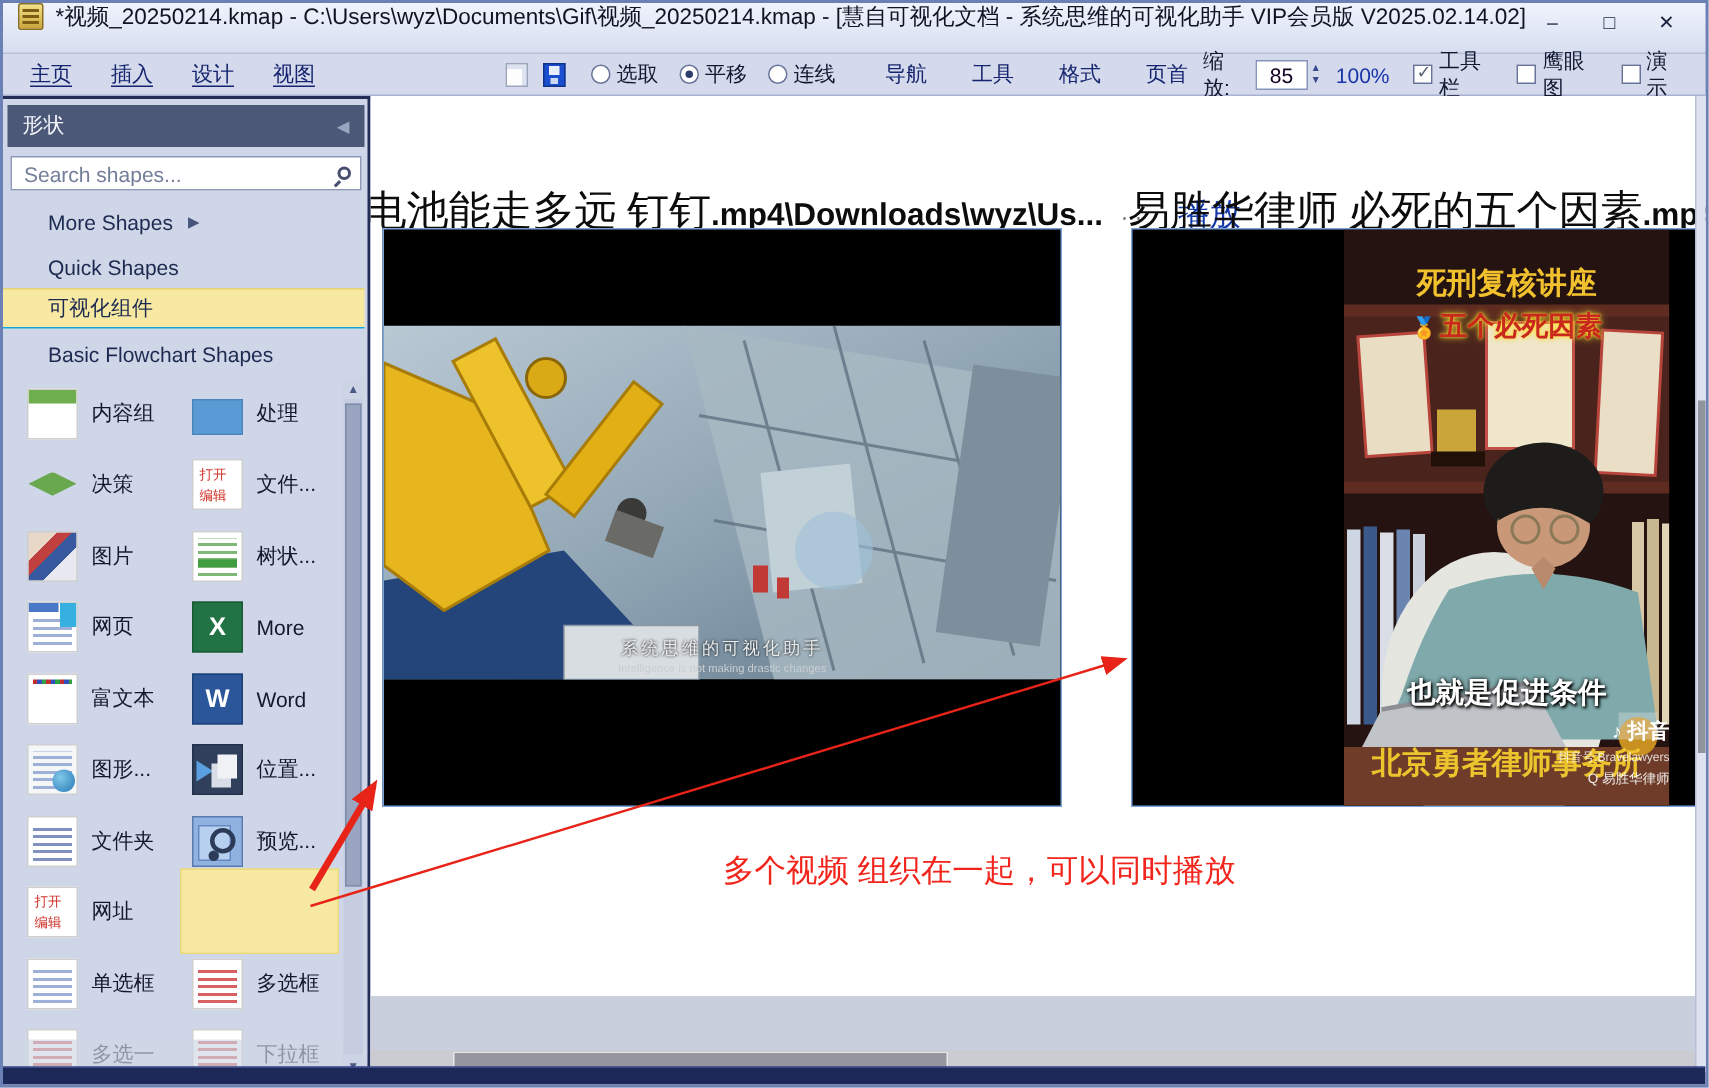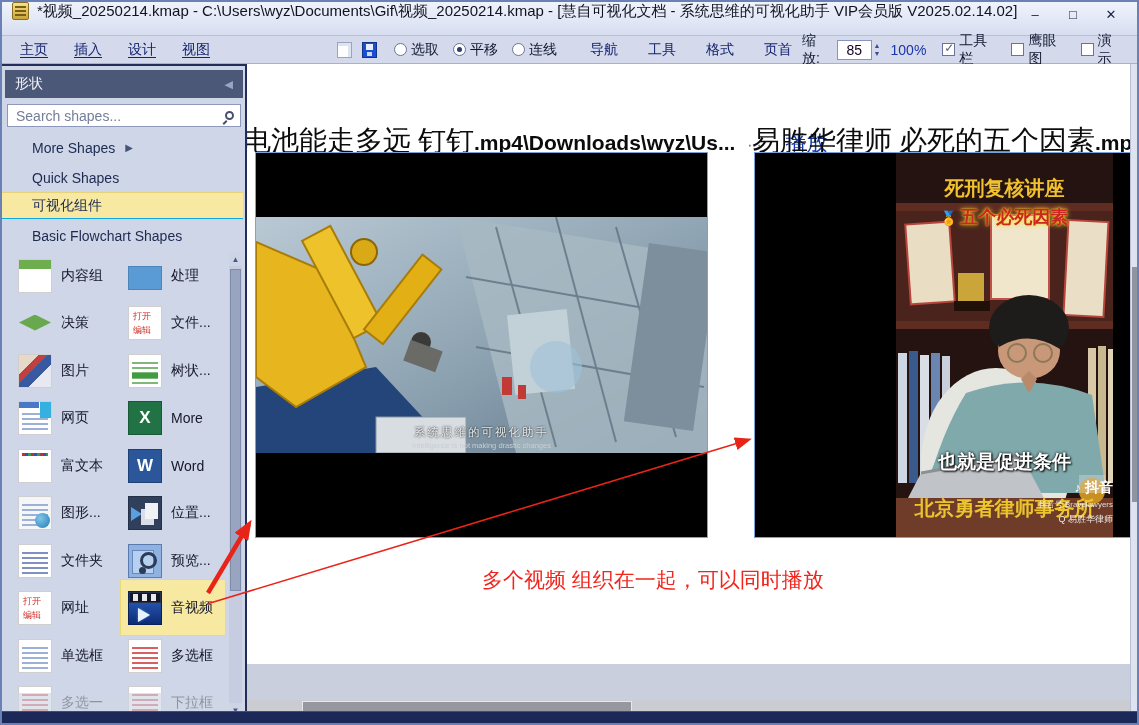--- a/index.html
+++ b/index.html
@@ -316,24 +316,20 @@
       <div class="scell c2">
         <span class="ic ic-preview"></span>
         <span class="slabel">预览...</span>
         </div>
     </div>
     <div class="srow" style="top:518px;">
       <div class="scell c1">
         <span class="ic ic-url"></span>
         <span class="slabel">网址</span>
         </div>
-      <div class="scell c2">
-        <span class="ic ic-media"></span>
-        <span class="slabel">音视频</span>
-        </div>
     </div>
     <div class="srow" style="top:566px;">
       <div class="scell c1">
         <span class="ic">
             <span class="lines"></span>
           </span>
         <span class="slabel">单选框</span>
         </div>
       <div class="scell c2">
         <span class="ic">

